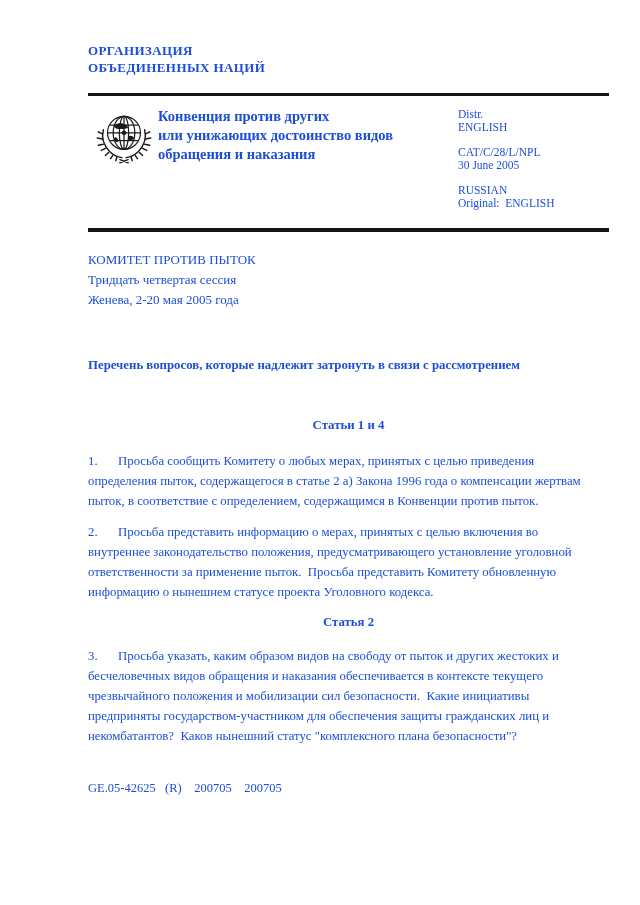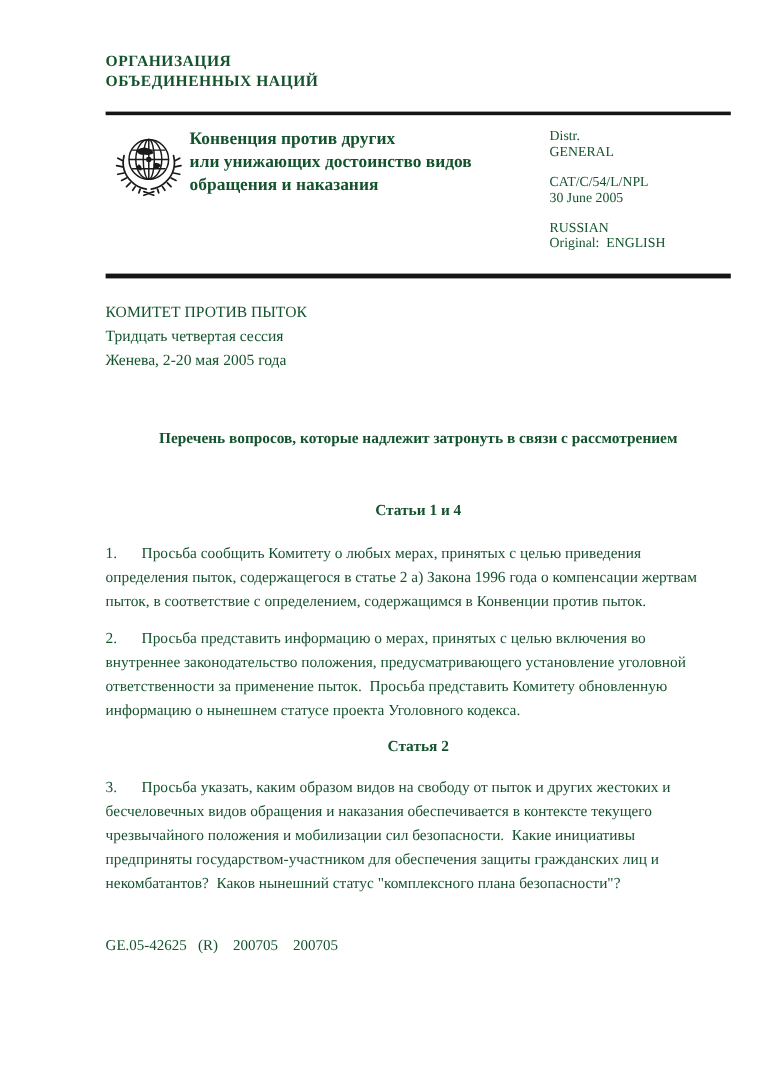--- a/index.html
+++ b/index.html
@@ -1,40 +1,40 @@
 <!DOCTYPE html>
 <html><head>
 <meta charset="utf-8">
 <style>
   html,body{margin:0;padding:0;background:#888;}
   .page{
     position:relative;
     width:640px;height:905px;
     background:#ffffff;
-    color:#14532d;
+    color:#1d4ed8;
     font-family:"Liberation Serif", serif;
     overflow:hidden;
   }
   .abs{position:absolute;}
   
   .org{left:88px;top:42px;font-weight:bold;font-size:13px;line-height:17px;letter-spacing:.4px;}
   .cat-big{top:38px;right:30px;font-weight:bold;font-size:40px;line-height:44px;letter-spacing:2px;}
   .rule{left:88px;width:521px;background:#151515;}
   .rule-thin{top:93px;height:3px;}
   .rule-thick{top:228px;height:4px;}
   
   .emblem{left:91px;top:105px;width:66px;height:66px;}
   .conv-title{left:158px;top:107px;font-weight:bold;font-size:14.5px;line-height:19px;}
   .doc-info{left:458px;top:108px;font-size:11.5px;line-height:13px;}
   .doc-info .gap{margin-top:12px;}
   .pre{white-space:pre;}
   
   .session{left:88px;top:250px;font-size:13px;line-height:20px;}
   
-  .doc-title{left:88px;top:354px;width:521px;text-align:center;font-weight:bold;font-size:12.8px;line-height:23px;}
+  .doc-title{left:88px;top:354px;width:521px;text-align:left;font-weight:bold;font-size:12.8px;line-height:23px;}
   .sec-heading{left:88px;width:521px;text-align:center;font-weight:bold;font-size:12.8px;line-height:14px;}
   .h-a{top:418px;}
   .h-b{top:615px;}
   .para{left:88px;font-size:12.8px;line-height:20px;}
   .p-1{top:451px;}
   .p-2{top:522px;}
   .p-3{top:646px;}
   .para .line{white-space:pre;}
   .pnum{display:inline-block;width:30px;}
   .footer{left:88px;top:781px;font-size:12.5px;white-space:pre;}
@@ -76,22 +76,22 @@
   </svg>
 
   <div class="abs conv-title">
     <div>Конвенция против других</div>
     <div>или унижающих достоинство видов</div>
     <div>обращения и наказания</div>
   </div>
 
   <div class="abs doc-info">
     <div>Distr.</div>
-    <div>GENERAL</div>
-    <div class="gap">CAT/C/54/L/NPL</div>
+    <div>ENGLISH</div>
+    <div class="gap">CAT/C/28/L/NPL</div>
     <div>30 June 2005</div>
     <div class="gap">RUSSIAN</div>
     <div class="pre">Original:  ENGLISH</div>
   </div>
 
   <div class="abs rule rule-thick"></div>
 
   <div class="abs session">
     <div>КОМИТЕТ ПРОТИВ ПЫТОК</div>
     <div>Тридцать четвертая сессия</div>

